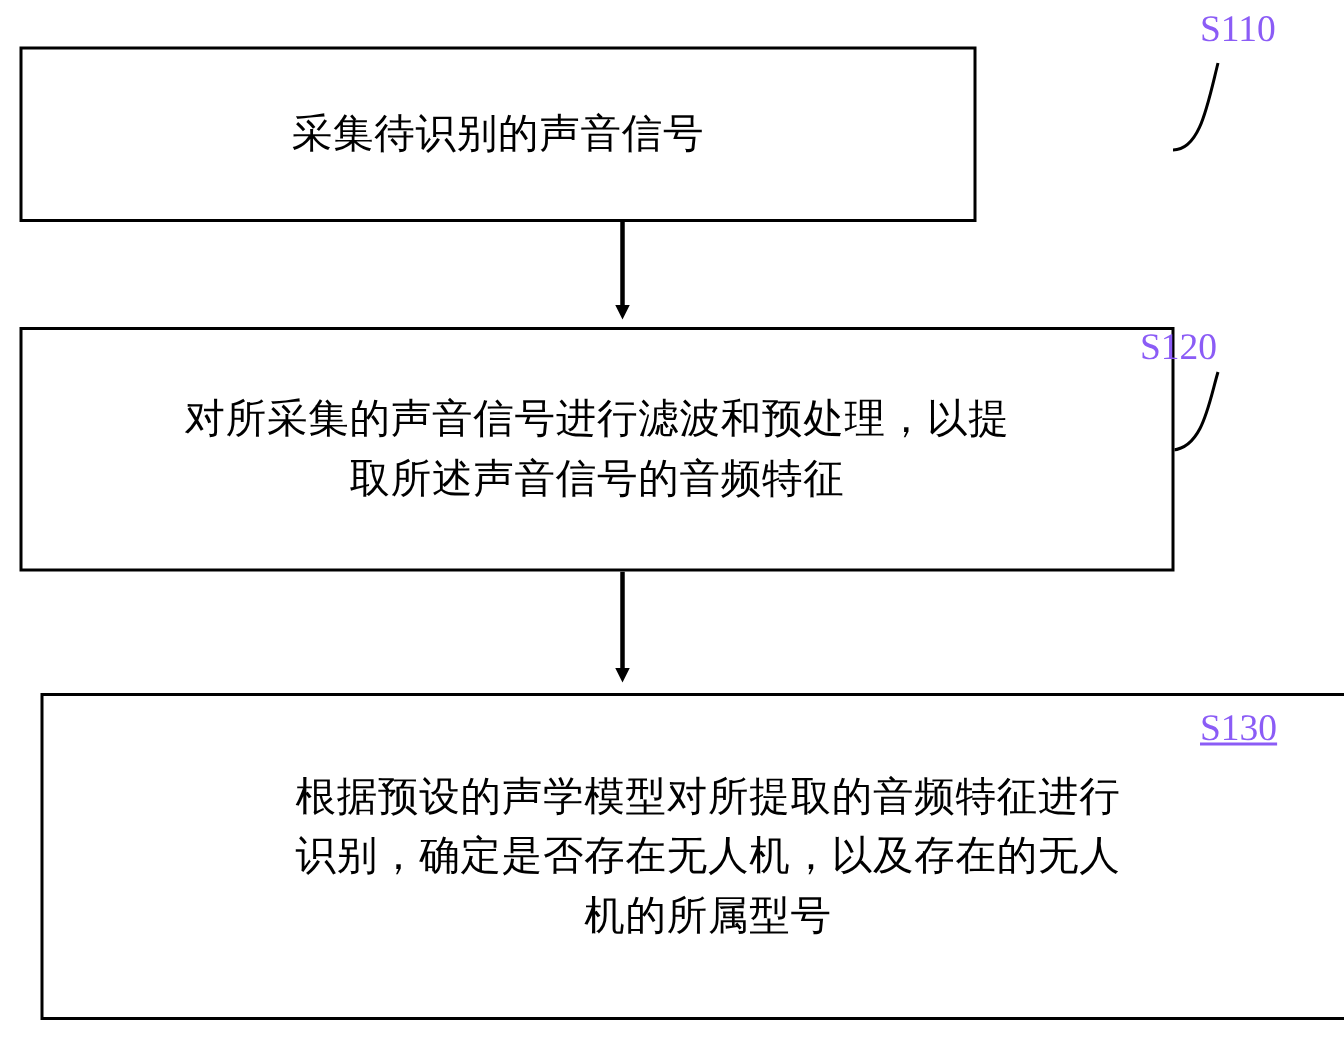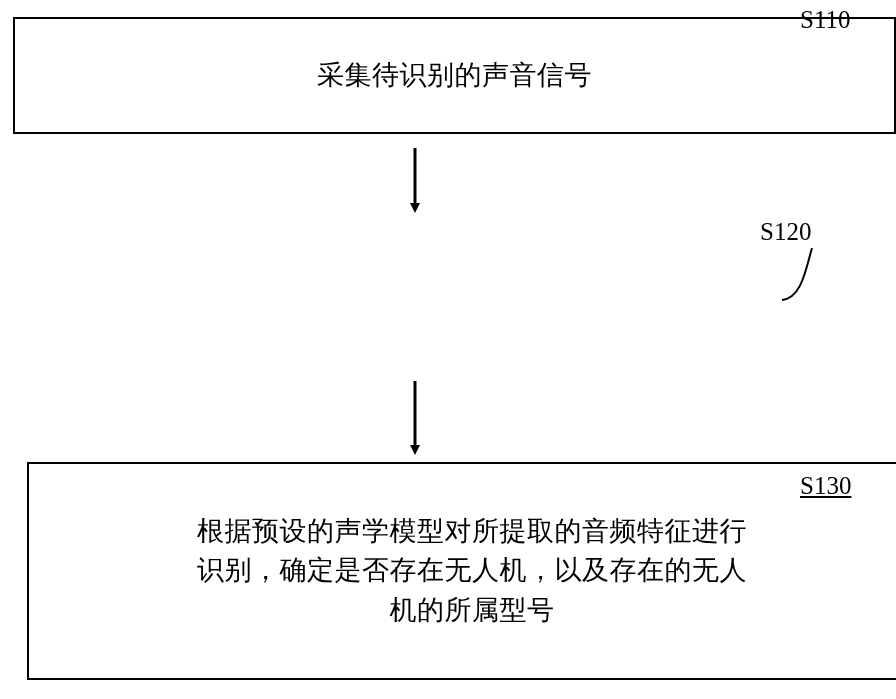--- a/index.html
+++ b/index.html
@@ -34,21 +34,21 @@
     line-height: 1.45;
     letter-spacing: 0.5px;
     padding: 0 18px;
     white-space: pre-line;
     font-family: "Liberation Serif", "DejaVu Serif", serif;
   }
   .step-label {
     position: absolute;
     font-size: 25px;
     font-family: "Liberation Serif", "DejaVu Serif", serif;
-    color: #000000;
+    color: #8b5cf6;
     white-space: nowrap;
   }
   svg.overlay {
     position: absolute;
     left: 0;
     top: 0;
     width: 896px;
     height: 699px;
     pointer-events: none;
   }
@@ -69,24 +69,28 @@
 
     <line x1="415" y1="381" x2="415" y2="450" stroke="#000000" stroke-width="3" marker-end="url(#arrowhead)"></line>
 
     <path d="M 782 100 C 800 100 805 70 812 42" fill="none" stroke="#000000" stroke-width="2"></path>
 
     <path d="M 782 300 C 802 298 806 268 812 248" fill="none" stroke="#000000" stroke-width="2"></path>
 
     <path d="M 782 555 C 802 552 806 522 812 502" fill="none" stroke="#000000" stroke-width="2"></path>
   </svg>
 
-  <div class="node" style="left:13px; top:17px; width:883px; height:117px;">
+  <div class="node" style="left:13px; top:31px; width:638px; height:117px;">
     <div class="node-text">采集待识别的声音信号</div>
   </div>
 
+  <div class="node" style="left:13px; top:218px; width:770px; height:163px;">
+    <div class="node-text">对所采集的声音信号进行滤波和预处理，以提
+取所述声音信号的音频特征</div>
+  </div>
 
   <div class="node" style="left:27px; top:462px; width:890px; height:218px;">
     <div class="node-text">根据预设的声学模型对所提取的音频特征进行
 识别，确定是否存在无人机，以及存在的无人
 机的所属型号</div>
   </div>
 
   <div class="step-label" style="left:800px; top:6px;">S110</div>
 
   <div class="step-label" style="left:760px; top:218px;">S120</div>

